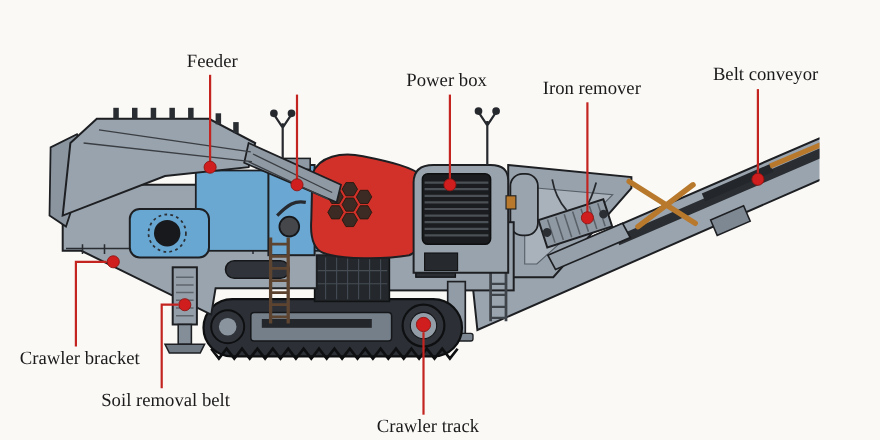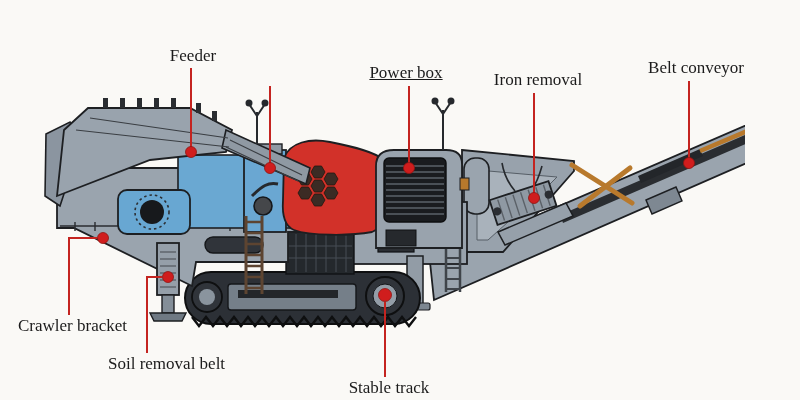--- a/index.html
+++ b/index.html
@@ -160,19 +160,19 @@
       <circle cx="409" cy="168" r="5.5"></circle>
       <circle cx="534" cy="198" r="5.5"></circle>
       <circle cx="689" cy="163" r="5.5"></circle>
       <circle cx="103" cy="238" r="5.5"></circle>
       <circle cx="168" cy="277" r="5.5"></circle>
       <circle cx="385" cy="295" r="6.5"></circle>
     </g>
   </svg>
 
   <div class="label center" style="left:193px;top:47px;">Feeder</div>
-  <div class="label center" style="left:406px;top:64px;text-decoration:underline;">Power box</div>
-  <div class="label center" style="left:538px;top:71px;">Iron removal</div>
+  <div class="label center" style="left:406px;top:64px;">Power box</div>
+  <div class="label center" style="left:538px;top:71px;">Iron remover</div>
   <div class="label center" style="left:696px;top:59px;">Belt conveyor</div>
   <div class="label" style="left:18px;top:317px;">Crawler bracket</div>
-  <div class="label" style="left:92px;top:355px;margin-left:16px;">Soil removal belt</div>
-  <div class="label center" style="left:389px;top:379px;">Stable track</div>
+  <div class="label" style="left:92px;top:355px;">Soil removal belt</div>
+  <div class="label center" style="left:389px;top:379px;">Crawler track</div>
 </div>
 
 </body></html>

